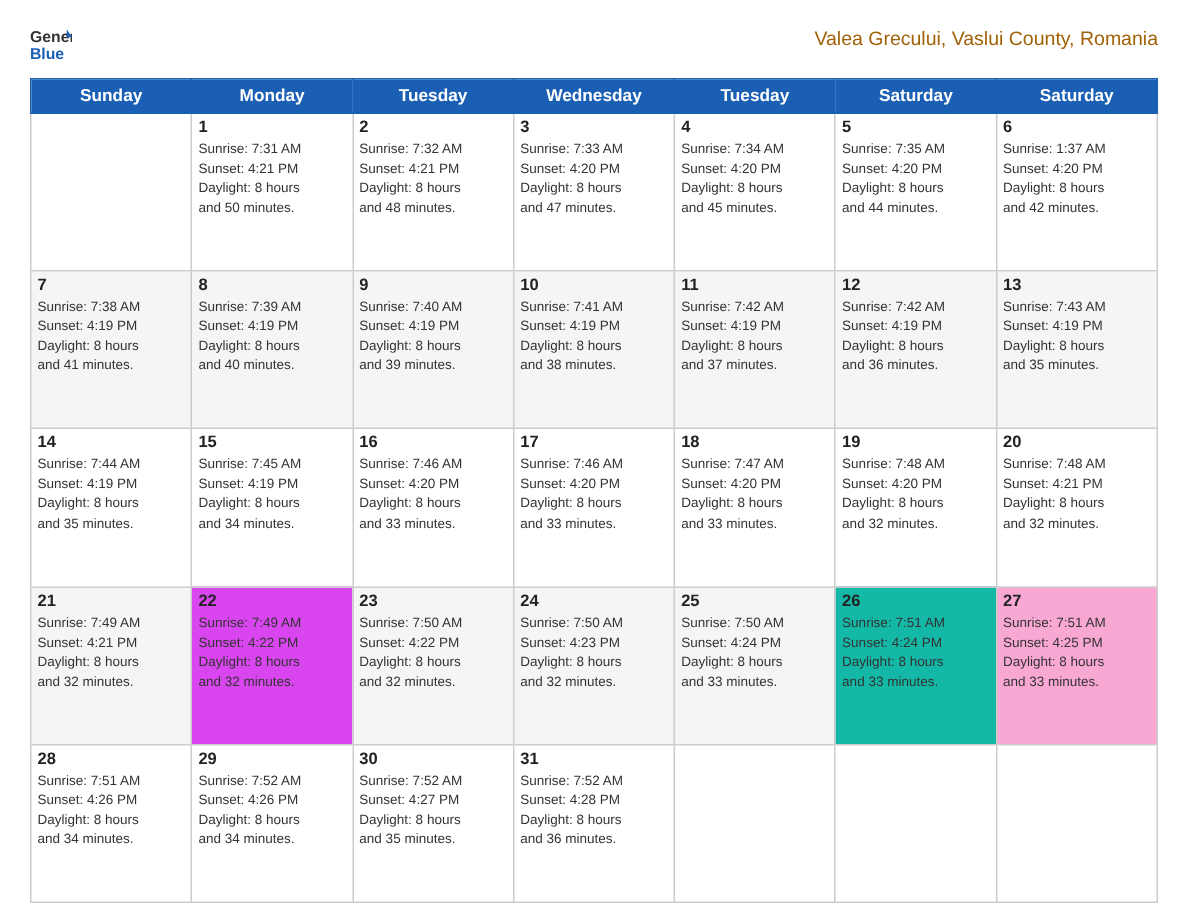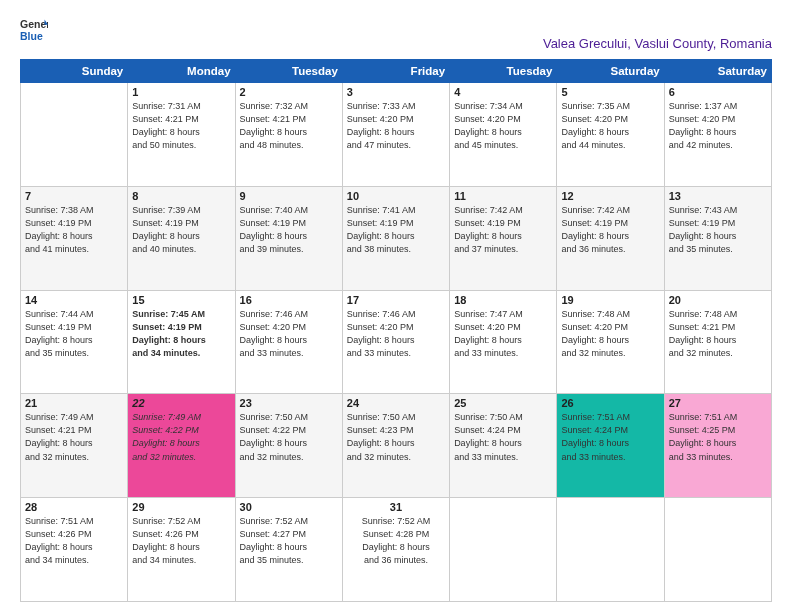--- a/index.html
+++ b/index.html
@@ -36,37 +36,37 @@
       text-align: right;
     }
     .main-title {
       font-size: 28px;
       font-weight: bold;
       color: #222;
       line-height: 1.1;
     }
     .subtitle {
       font-size: 13px;
-      color: #4c1d95;
-      margin-top: 20px;
+      color: #a16207;
+      margin-top: 2px;
     }
     .calendar {
       flex: 1;
       border: 1px solid #ccc;
       border-collapse: collapse;
       width: 100%;
       table-layout: fixed;
     }
     .calendar thead tr th {
       background: #1a5fb4;
       color: #fff;
       font-size: 11.5px;
       font-weight: bold;
       padding: 5px 4px;
-      text-align: right;
+      text-align: center;
       border: 1px solid #1a5fb4;
     }
     .calendar tbody tr td {
       border: 1px solid #ccc;
       vertical-align: top;
       padding: 3px 4px;
       font-size: 9.5px;
       color: #333;
       background: #fff;
       height: 88px;
@@ -103,21 +103,21 @@
       <div class="subtitle">Valea Grecului, Vaslui County, Romania</div>
     </div>
   </div>
 
   <table class="calendar">
     <thead>
       <tr>
         <th>Sunday</th>
         <th>Monday</th>
         <th>Tuesday</th>
-        <th>Friday</th>
+        <th>Wednesday</th>
         <th>Tuesday</th>
         <th>Saturday</th>
         <th>Saturday</th>
       </tr>
     </thead>
     <tbody id="calendar-body">
     <tr>
           <td class="empty" style="background: rgb(255, 255, 255);"></td>
           <td style="background: rgb(255, 255, 255);">
             <span class="day-number">1</span>
@@ -216,21 +216,21 @@
         <tr>
           <td style="background: rgb(255, 255, 255);">
             <span class="day-number">14</span>
             <div class="day-info" style="white-space: pre-line;">Sunrise: 7:44 AM
 Sunset: 4:19 PM
 Daylight: 8 hours
 and 35 minutes.</div>
           </td>
           <td style="background: rgb(255, 255, 255); margin-left: 42px;">
             <span class="day-number">15</span>
-            <div class="day-info" style="white-space: pre-line; font-weight: bold;">Sunrise: 7:45 AM
+            <div class="day-info" style="white-space: pre-line;">Sunrise: 7:45 AM
 Sunset: 4:19 PM
 Daylight: 8 hours
 and 34 minutes.</div>
           </td>
           <td style="background: rgb(255, 255, 255);">
             <span class="day-number">16</span>
             <div class="day-info" style="white-space: pre-line;">Sunrise: 7:46 AM
 Sunset: 4:20 PM
 Daylight: 8 hours
 and 33 minutes.</div>
@@ -265,21 +265,21 @@
           </td>
         </tr>
         <tr>
           <td style="background: rgb(245, 245, 245);">
             <span class="day-number">21</span>
             <div class="day-info" style="white-space: pre-line;">Sunrise: 7:49 AM
 Sunset: 4:21 PM
 Daylight: 8 hours
 and 32 minutes.</div>
           </td>
-          <td style="background: #ec4899; font-style: italic;">
+          <td style="background: #d946ef;">
             <span class="day-number">22</span>
             <div class="day-info" style="white-space: pre-line;">Sunrise: 7:49 AM
 Sunset: 4:22 PM
 Daylight: 8 hours
 and 32 minutes.</div>
           </td>
           <td style="background: rgb(245, 245, 245);">
             <span class="day-number">23</span>
             <div class="day-info" style="white-space: pre-line;">Sunrise: 7:50 AM
 Sunset: 4:22 PM
@@ -330,21 +330,21 @@
 Daylight: 8 hours
 and 34 minutes.</div>
           </td>
           <td style="background: rgb(255, 255, 255);">
             <span class="day-number">30</span>
             <div class="day-info" style="white-space: pre-line;">Sunrise: 7:52 AM
 Sunset: 4:27 PM
 Daylight: 8 hours
 and 35 minutes.</div>
           </td>
-          <td style="background: rgb(255, 255, 255); text-align: center;">
+          <td style="background: rgb(255, 255, 255);">
             <span class="day-number">31</span>
             <div class="day-info" style="white-space: pre-line;">Sunrise: 7:52 AM
 Sunset: 4:28 PM
 Daylight: 8 hours
 and 36 minutes.</div>
           </td>
           <td class="empty" style="background: rgb(255, 255, 255);"></td>
           <td class="empty" style="background: rgb(255, 255, 255);"></td>
           <td class="empty" style="background: rgb(255, 255, 255);"></td>
         </tr>

